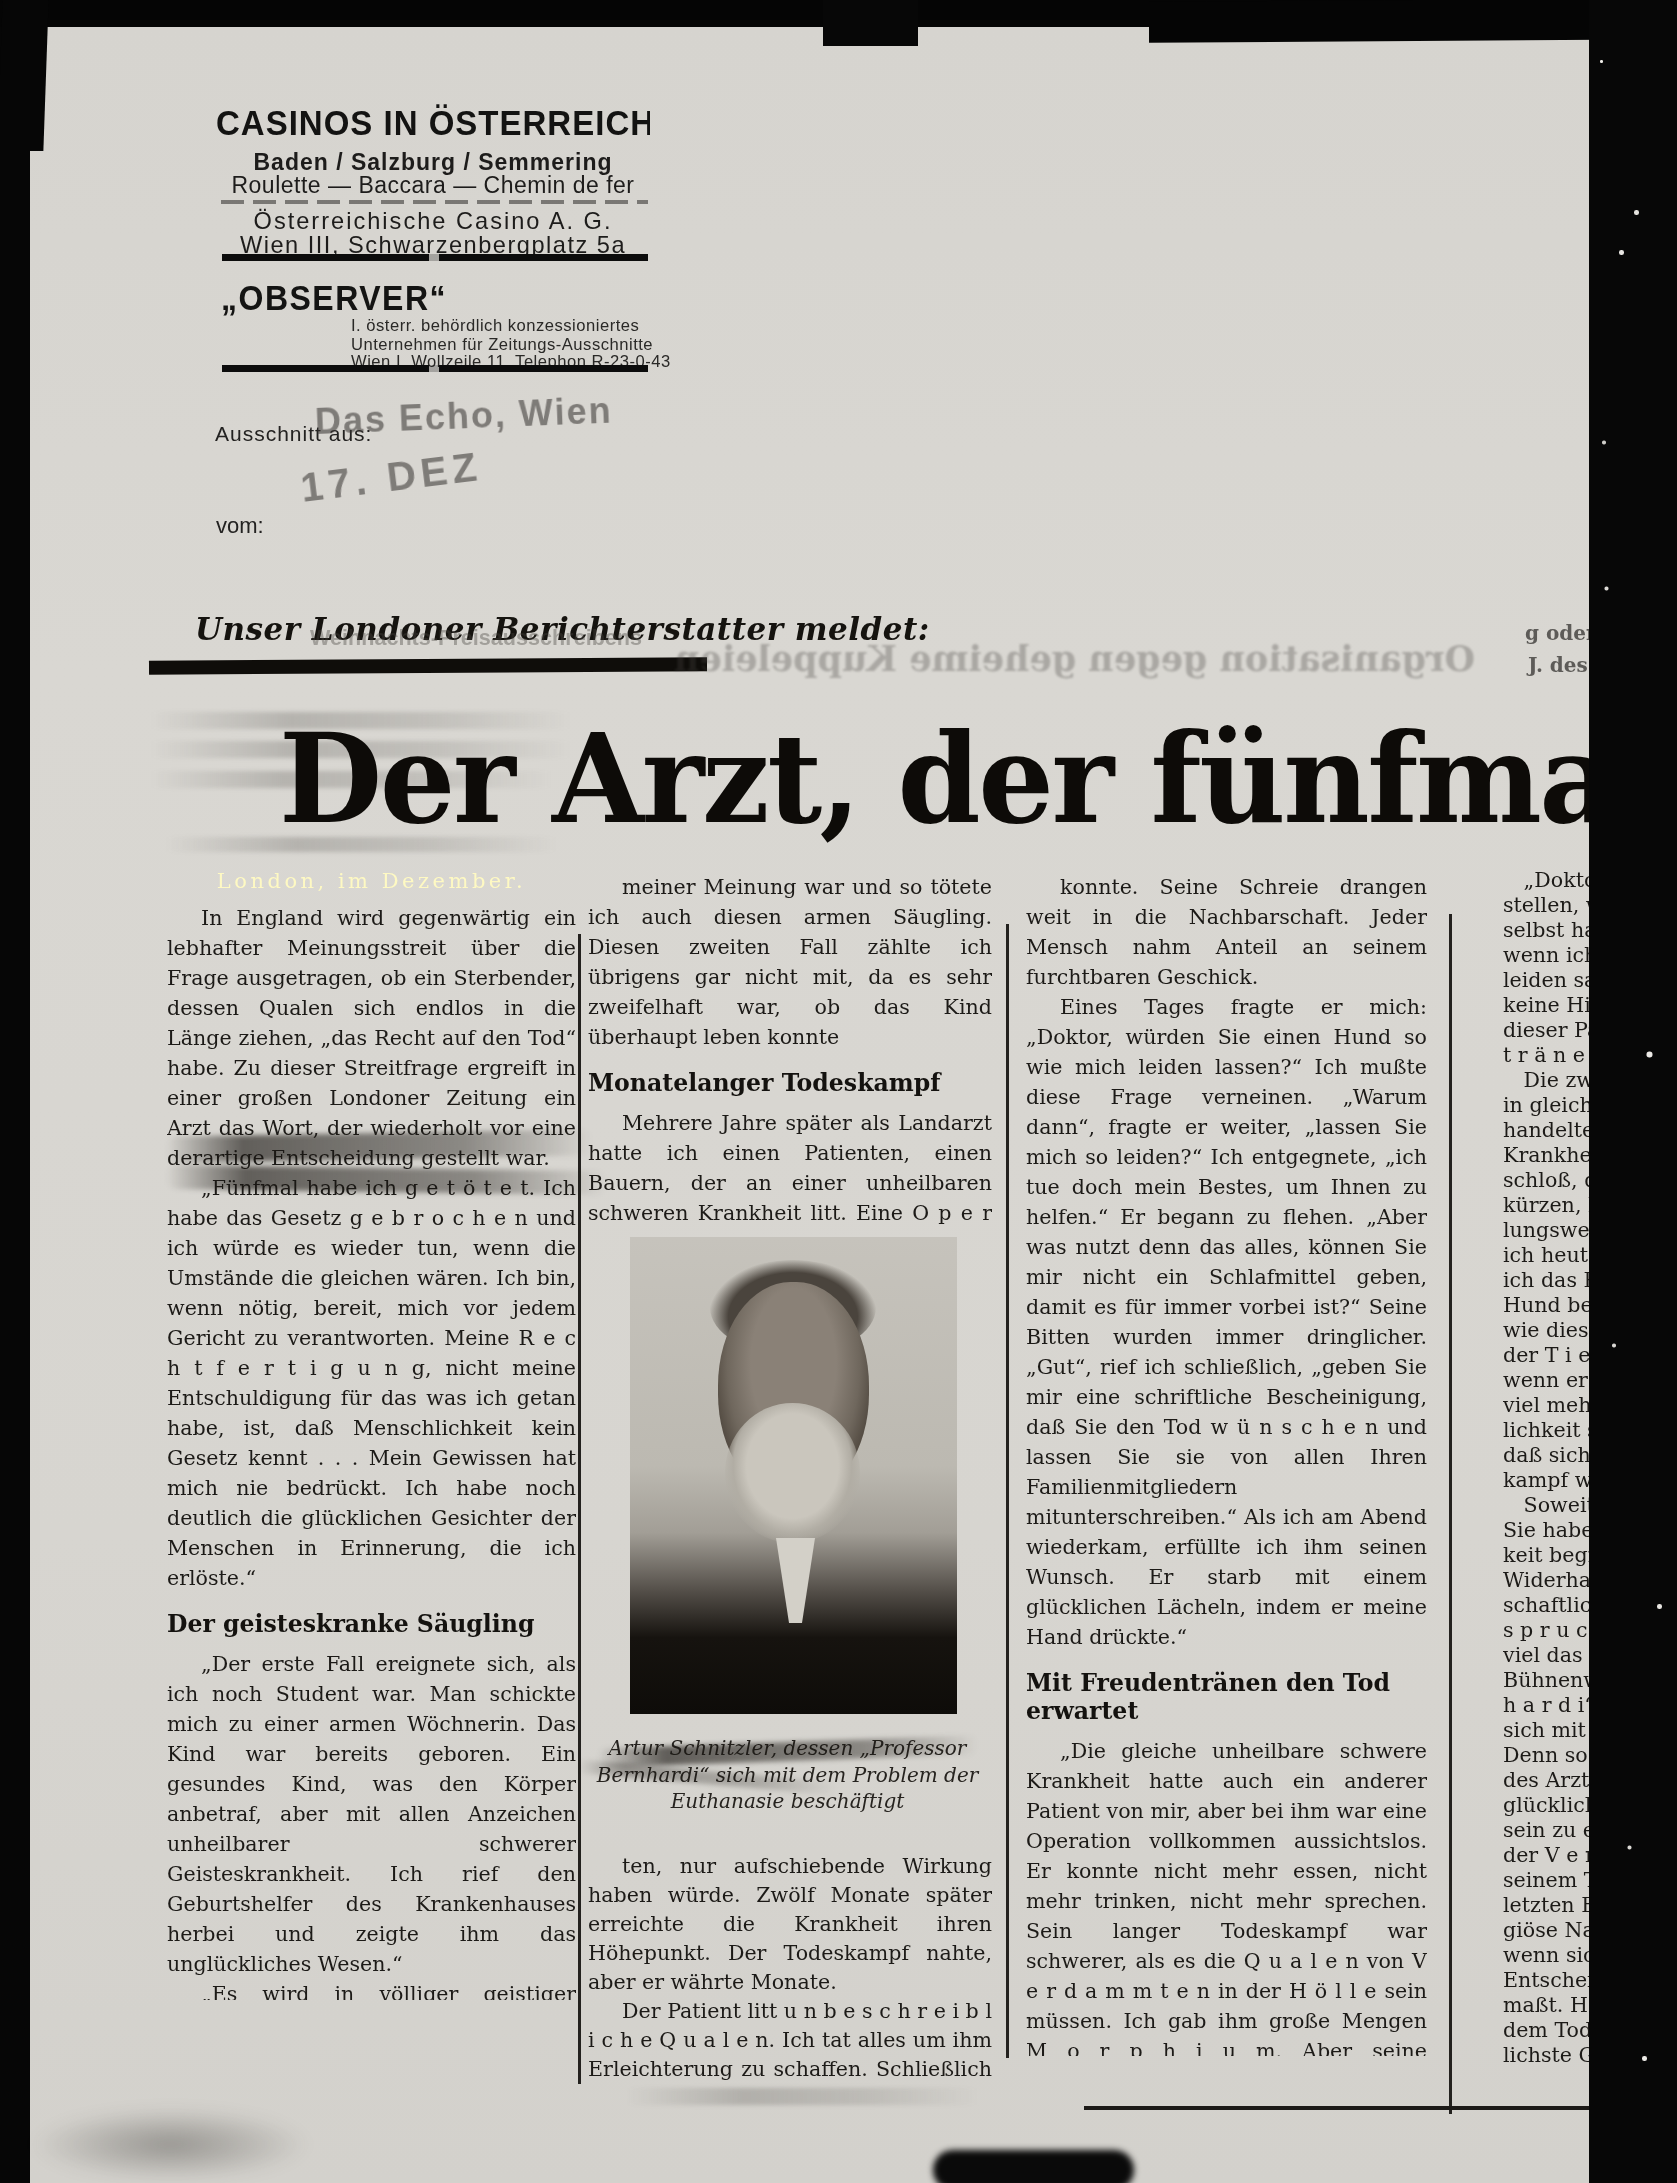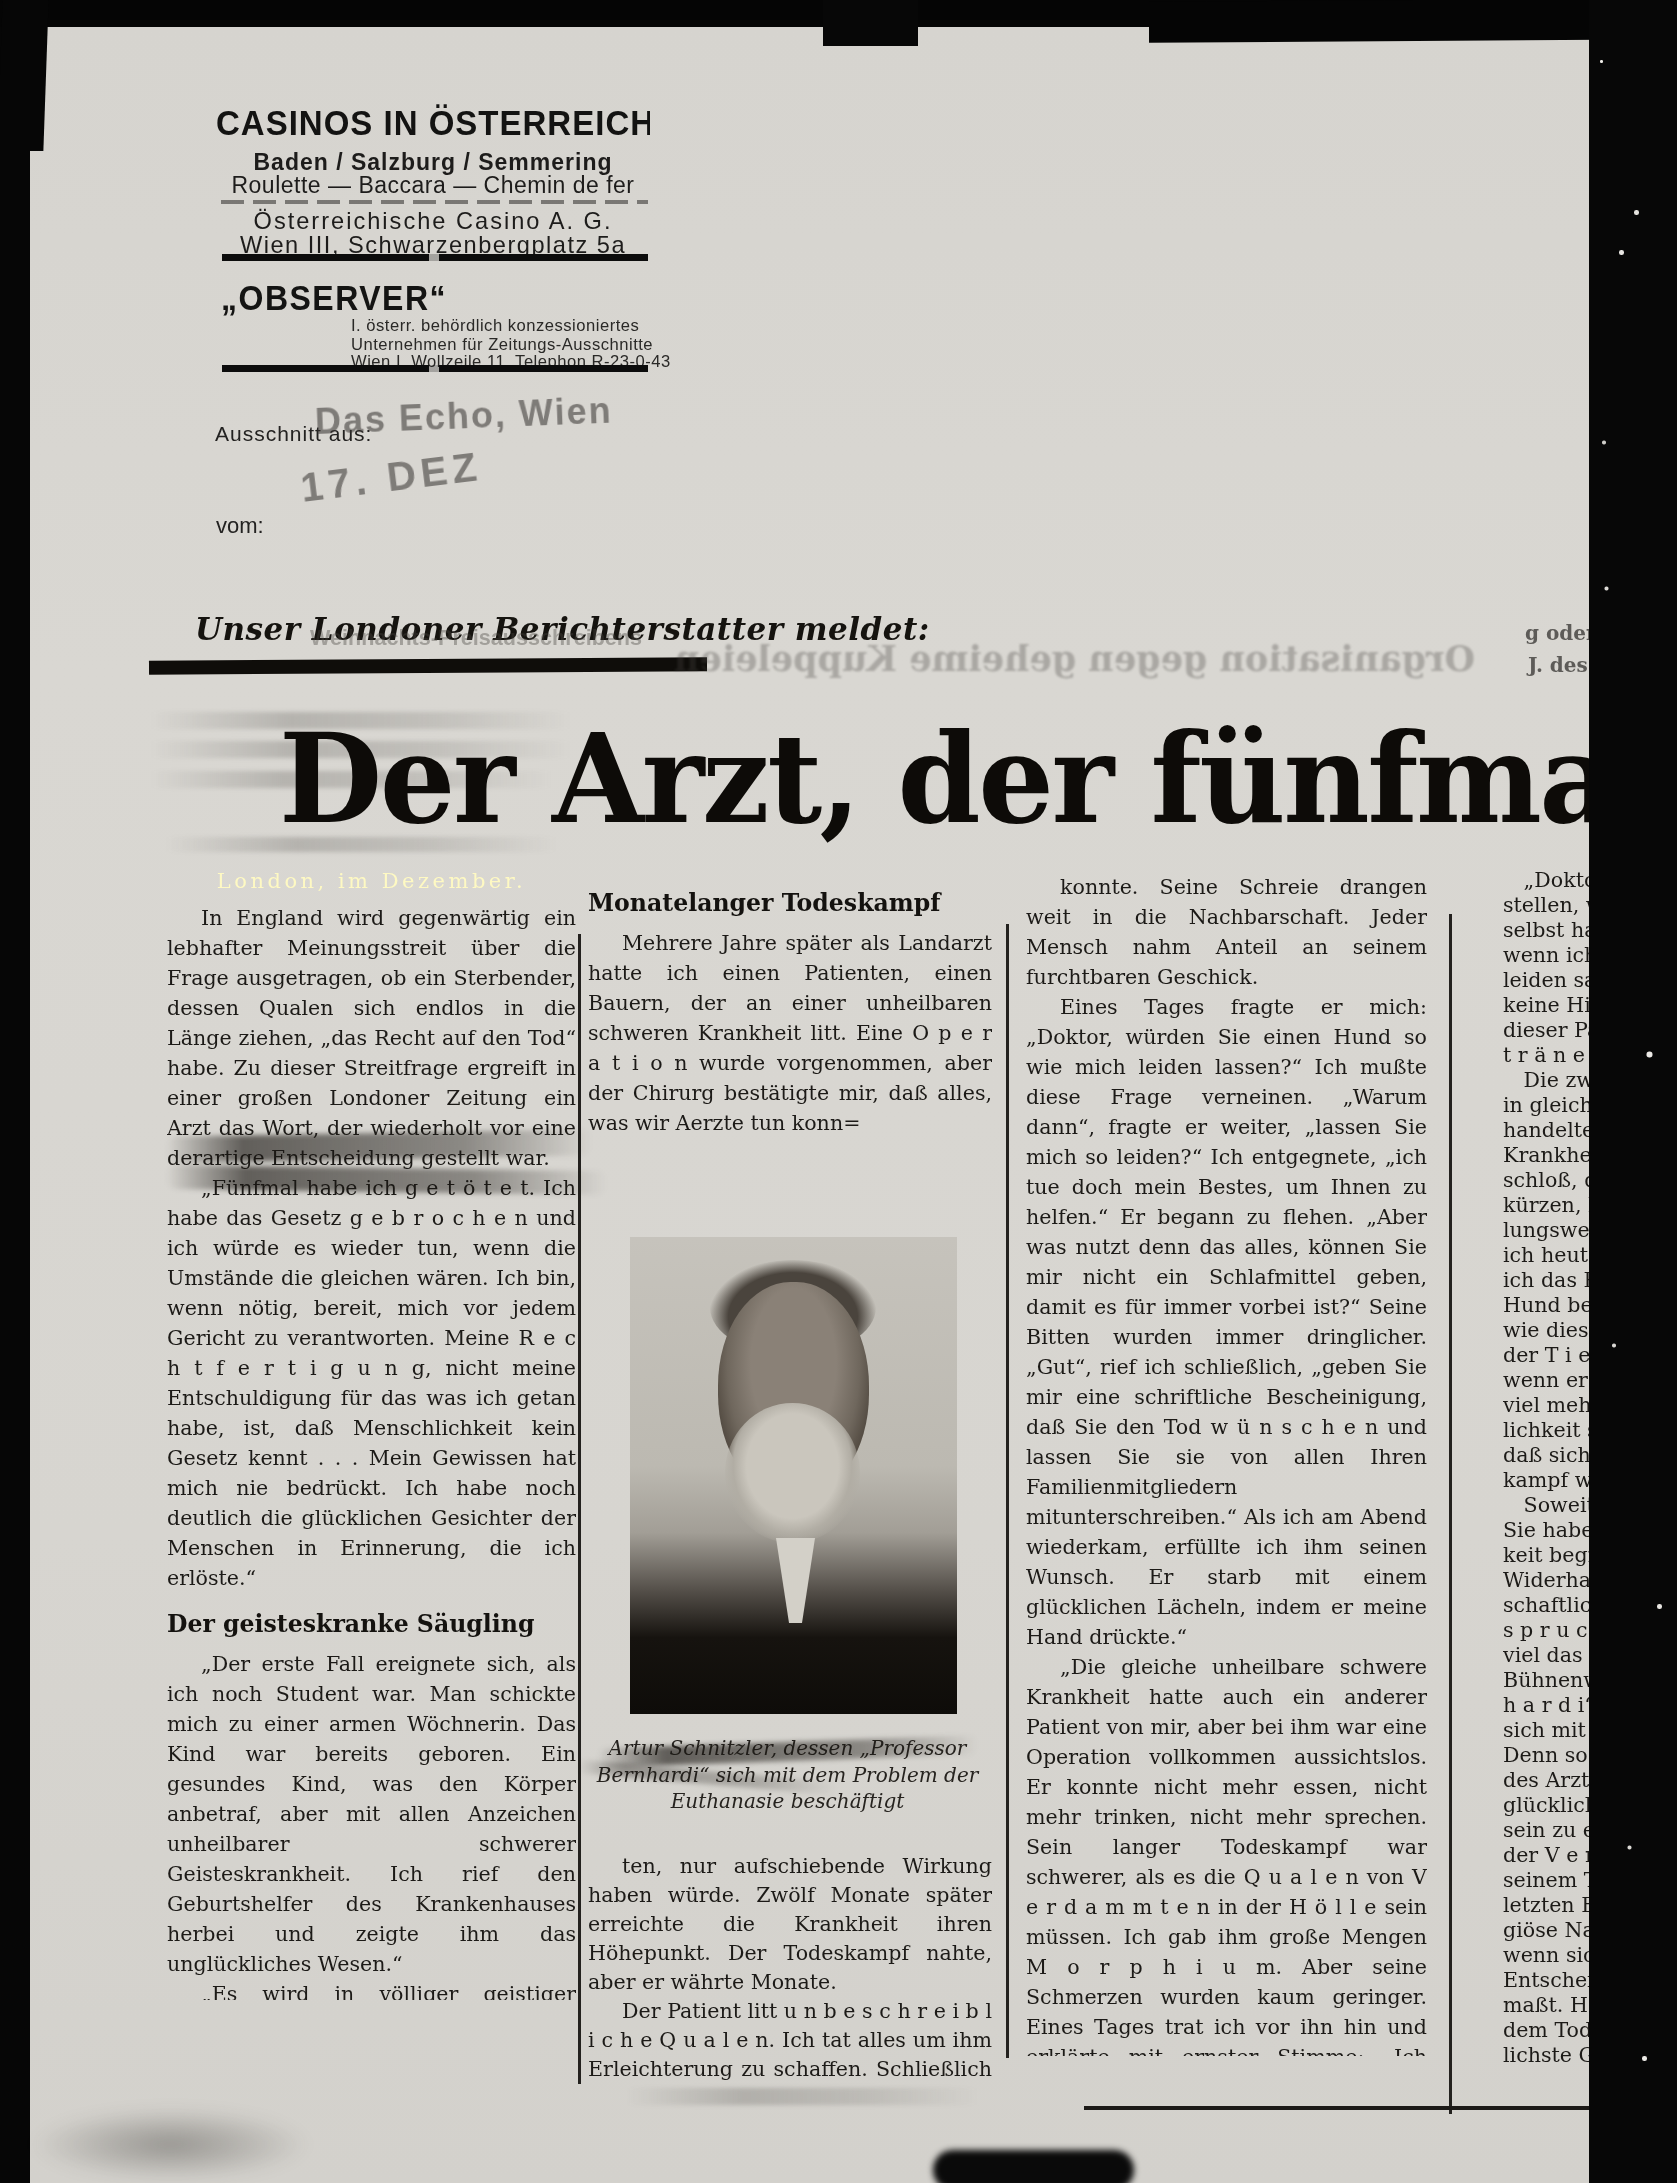--- a/index.html
+++ b/index.html
@@ -145,37 +145,39 @@
 
   <div id="col1" class="bodycol">
       <div class="dateline">London, im Dezember.</div>
       <div class="para">In England wird gegenwärtig ein lebhafter Meinungsstreit über die Frage ausgetragen, ob ein Sterbender, dessen Qualen sich endlos in die Länge ziehen, „das Recht auf den Tod“ habe. Zu dieser Streitfrage ergreift in einer großen Londoner Zeitung ein Arzt das Wort, der wiederholt vor eine derartige Entscheidung gestellt war.</div>
       <div class="para">„Fünfmal habe ich g e t ö t e t. Ich habe das Gesetz g e b r o c h e n und ich würde es wieder tun, wenn die Umstände die gleichen wären. Ich bin, wenn nötig, bereit, mich vor jedem Gericht zu verantworten. Meine R e c h t f e r t i g u n g, nicht meine Entschuldigung für das was ich getan habe, ist, daß Menschlichkeit kein Gesetz kennt . . . Mein Gewissen hat mich nie bedrückt. Ich habe noch deutlich die glücklichen Gesichter der Menschen in Erinnerung, die ich erlöste.“</div>
       <div class="subhead">Der geisteskranke Säugling</div>
       <div class="para">„Der erste Fall ereignete sich, als ich noch Student war. Man schickte mich zu einer armen Wöchnerin. Das Kind war bereits geboren. Ein gesundes Kind, was den Körper anbetraf, aber mit allen Anzeichen unheilbarer schwerer Geisteskrankheit. Ich rief den Geburtshelfer des Krankenhauses herbei und zeigte ihm das unglückliches Wesen.“</div>
       <div class="para">„Es wird in völliger geistiger Umnachtung aufwachsen“, sagte ich, „als eine furchtbare Last für seine Eltern und unter Umständen sogar als eine Gefahr. Ich glaube nicht, daß man es am Leben lassen darf.“ Der Geburtshelfer überlegte einige Minuten lang, dann erwiderte er: „Jawohl Sie haben recht, tun Sie es.“ Und so ist es auch geschehen. Ich fühlte, daß ich das einzig Mögliche getan hatte.</div>
     </div>
   <div id="col2a" class="bodycol">
+      <div class="para">meiner Meinung war und so tötete ich auch diesen armen Säugling. Diesen zweiten Fall zählte ich übrigens gar nicht mit, da es sehr zweifelhaft war, ob das Kind überhaupt leben konnte</div>
       <div class="subhead">Monatelanger Todeskampf</div>
       <div class="para">Mehrere Jahre später als Landarzt hatte ich einen Patienten, einen Bauern, der an einer unheilbaren schweren Krankheit litt. Eine O p e r a t i o n wurde vorgenommen, aber der Chirurg bestätigte mir, daß alles, was wir Aerzte tun konn=</div>
     </div>
   <div class="photo">
     <div class="hair"></div>
     <div class="face"></div>
     <div class="beard"></div>
     <div class="shirt"></div>
   </div>
   <div class="caption">Artur Schnitzler, dessen „Professor Bernhardi“ sich mit dem Problem der Euthanasie beschäftigt</div>
   <div id="col2b" class="bodycol">
       <div class="para">ten, nur aufschiebende Wirkung haben würde. Zwölf Monate später erreichte die Krankheit ihren Höhepunkt. Der Todeskampf nahte, aber er währte Monate.</div>
       <div class="para">Der Patient litt u n b e s c h r e i b l i c h e  Q u a l e n. Ich tat alles um ihm Erleichterung zu schaffen. Schließlich aber gab es kein Mittel mehr, das ihm helfen</div>
     </div>
   <div id="col3" class="bodycol">
       <div class="para">konnte. Seine Schreie drangen weit in die Nachbarschaft. Jeder Mensch nahm Anteil an seinem furchtbaren Geschick.</div>
       <div class="para">Eines Tages fragte er mich: „Doktor, würden Sie einen Hund so wie mich leiden lassen?“ Ich mußte diese Frage verneinen. „Warum dann“, fragte er weiter, „lassen Sie mich so leiden?“ Ich entgegnete, „ich tue doch mein Bestes, um Ihnen zu helfen.“ Er begann zu flehen. „Aber was nutzt denn das alles, können Sie mir nicht ein Schlafmittel geben, damit es für immer vorbei ist?“ Seine Bitten wurden immer dringlicher. „Gut“, rief ich schließlich, „geben Sie mir eine schriftliche Bescheinigung, daß Sie den Tod w ü n s c h e n und lassen Sie sie von allen Ihren Familienmitgliedern mitunterschreiben.“ Als ich am Abend wiederkam, erfüllte ich ihm seinen Wunsch. Er starb mit einem glücklichen Lächeln, indem er meine Hand drückte.“</div>
+      <div class="subhead">Mit Freudentränen den Tod erwartet</div>
       <div class="para">„Die gleiche unheilbare schwere Krankheit hatte auch ein anderer Patient von mir, aber bei ihm war eine Operation vollkommen aussichtslos. Er konnte nicht mehr essen, nicht mehr trinken, nicht mehr sprechen. Sein langer Todeskampf war schwerer, als es die Q u a l e n von V e r d a m m t e n in der H ö l l e sein müssen. Ich gab ihm große Mengen M o r p h i u m. Aber seine Schmerzen wurden kaum geringer. Eines Tages trat ich vor ihn hin und erklärte mit ernster Stimme: „Ich könnte ihnen von diesem Mittel so viel geben, daß alles zu Ende wäre.“</div>
     </div>
   <div id="col4" class="bodycol">
       <div class="c4line"> „Doktor, Sie kö</div>
       <div class="c4line">stellen, wie dankba</div>
       <div class="c4line">selbst habe unsägli</div>
       <div class="c4line">wenn ich ihn so</div>
       <div class="c4line">leiden sah. Und ich</div>
       <div class="c4line">keine Hilfe gibt und</div>
       <div class="c4line">dieser Patient sta</div>

